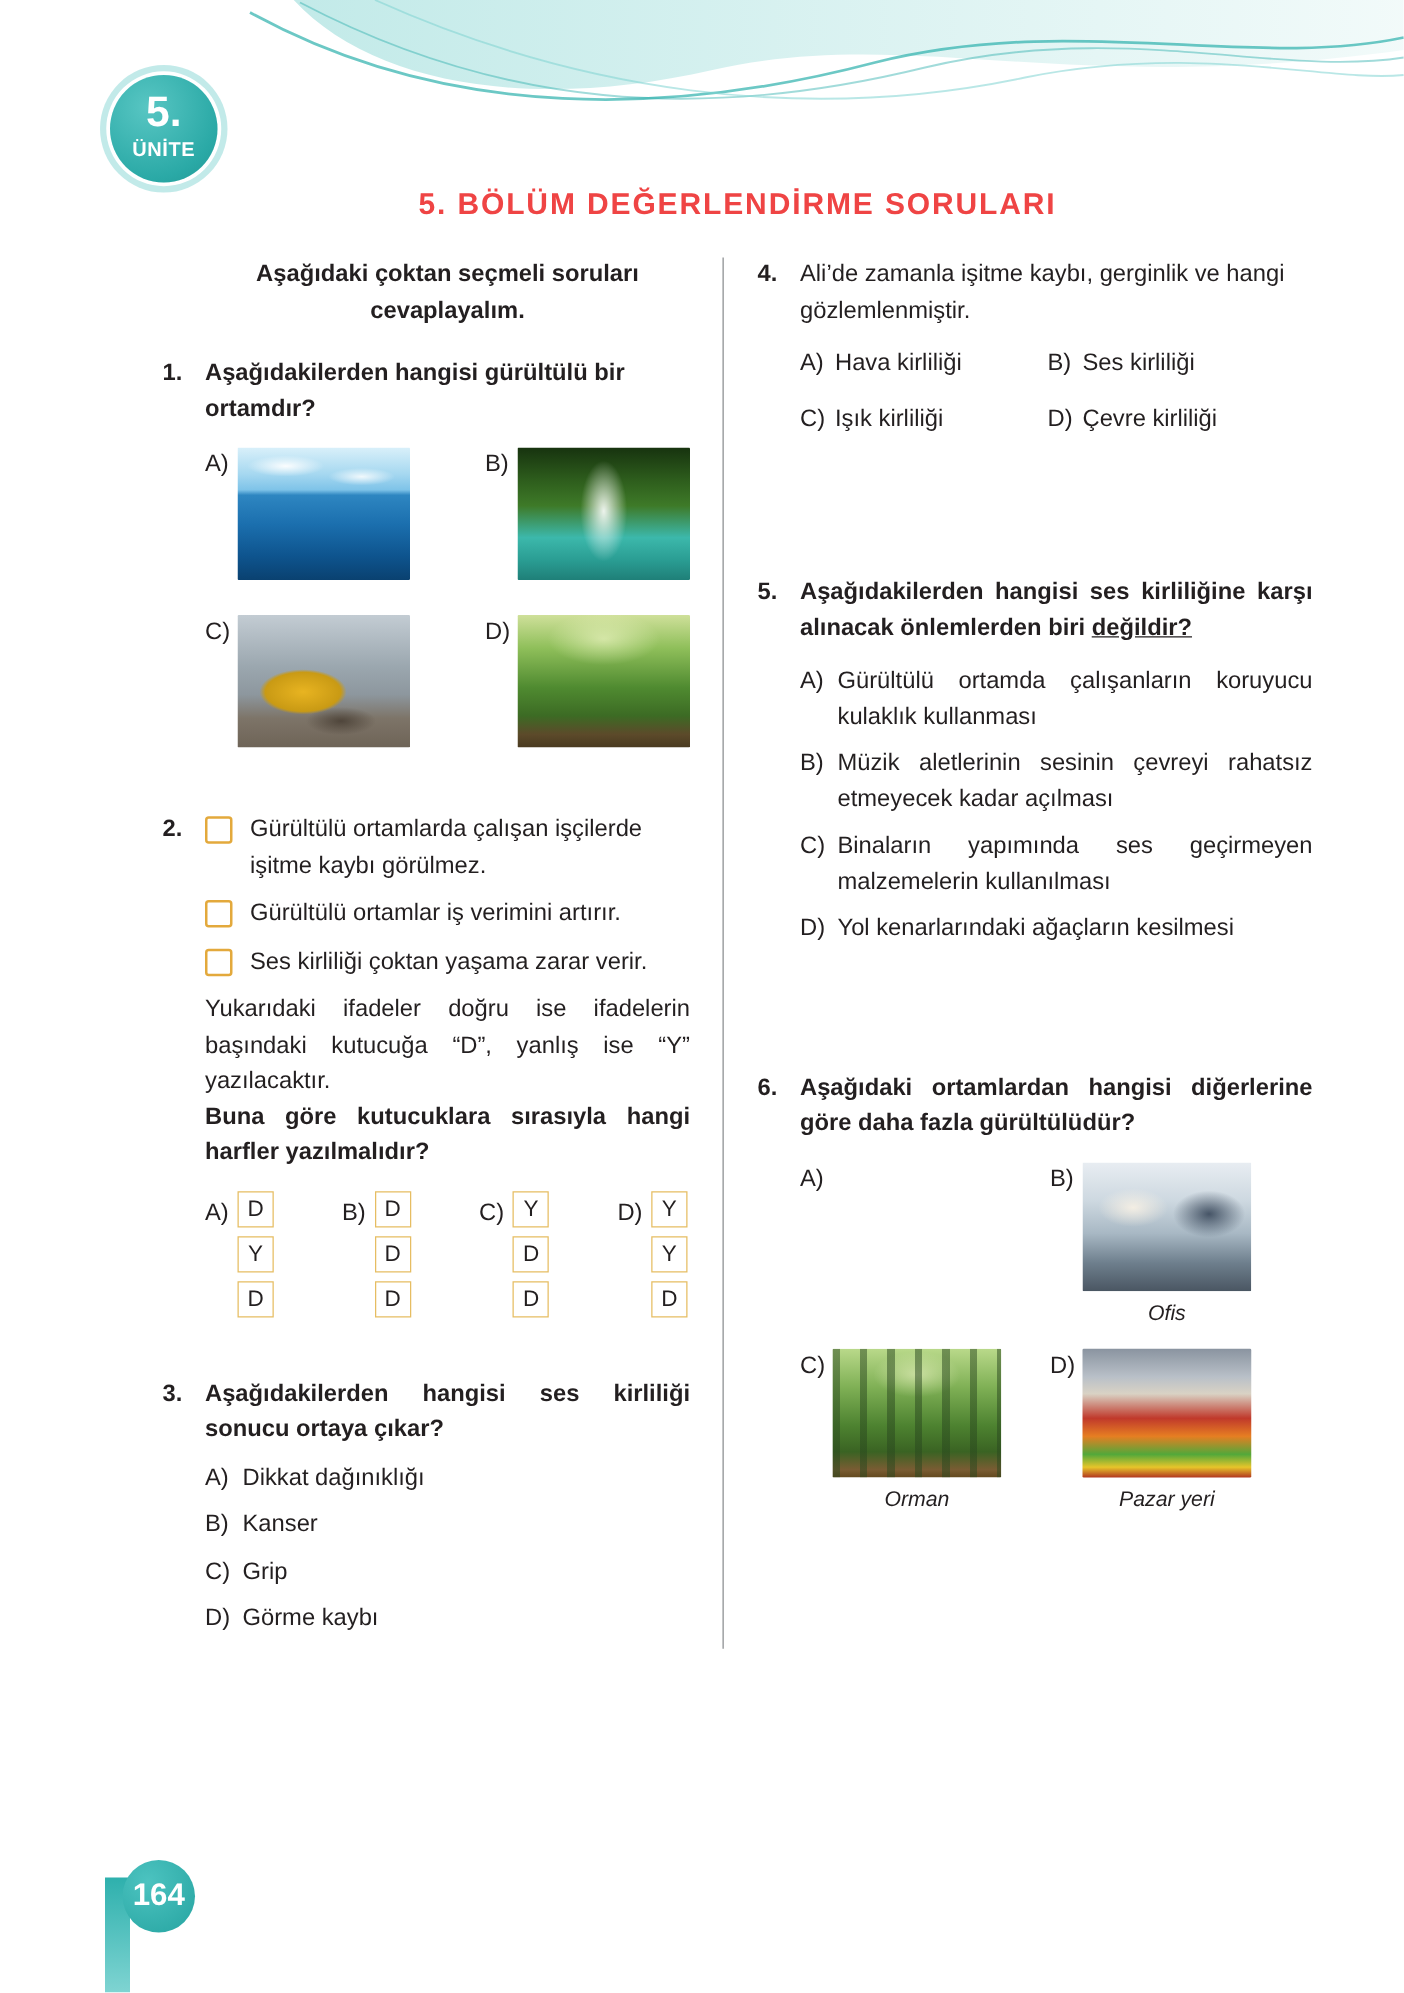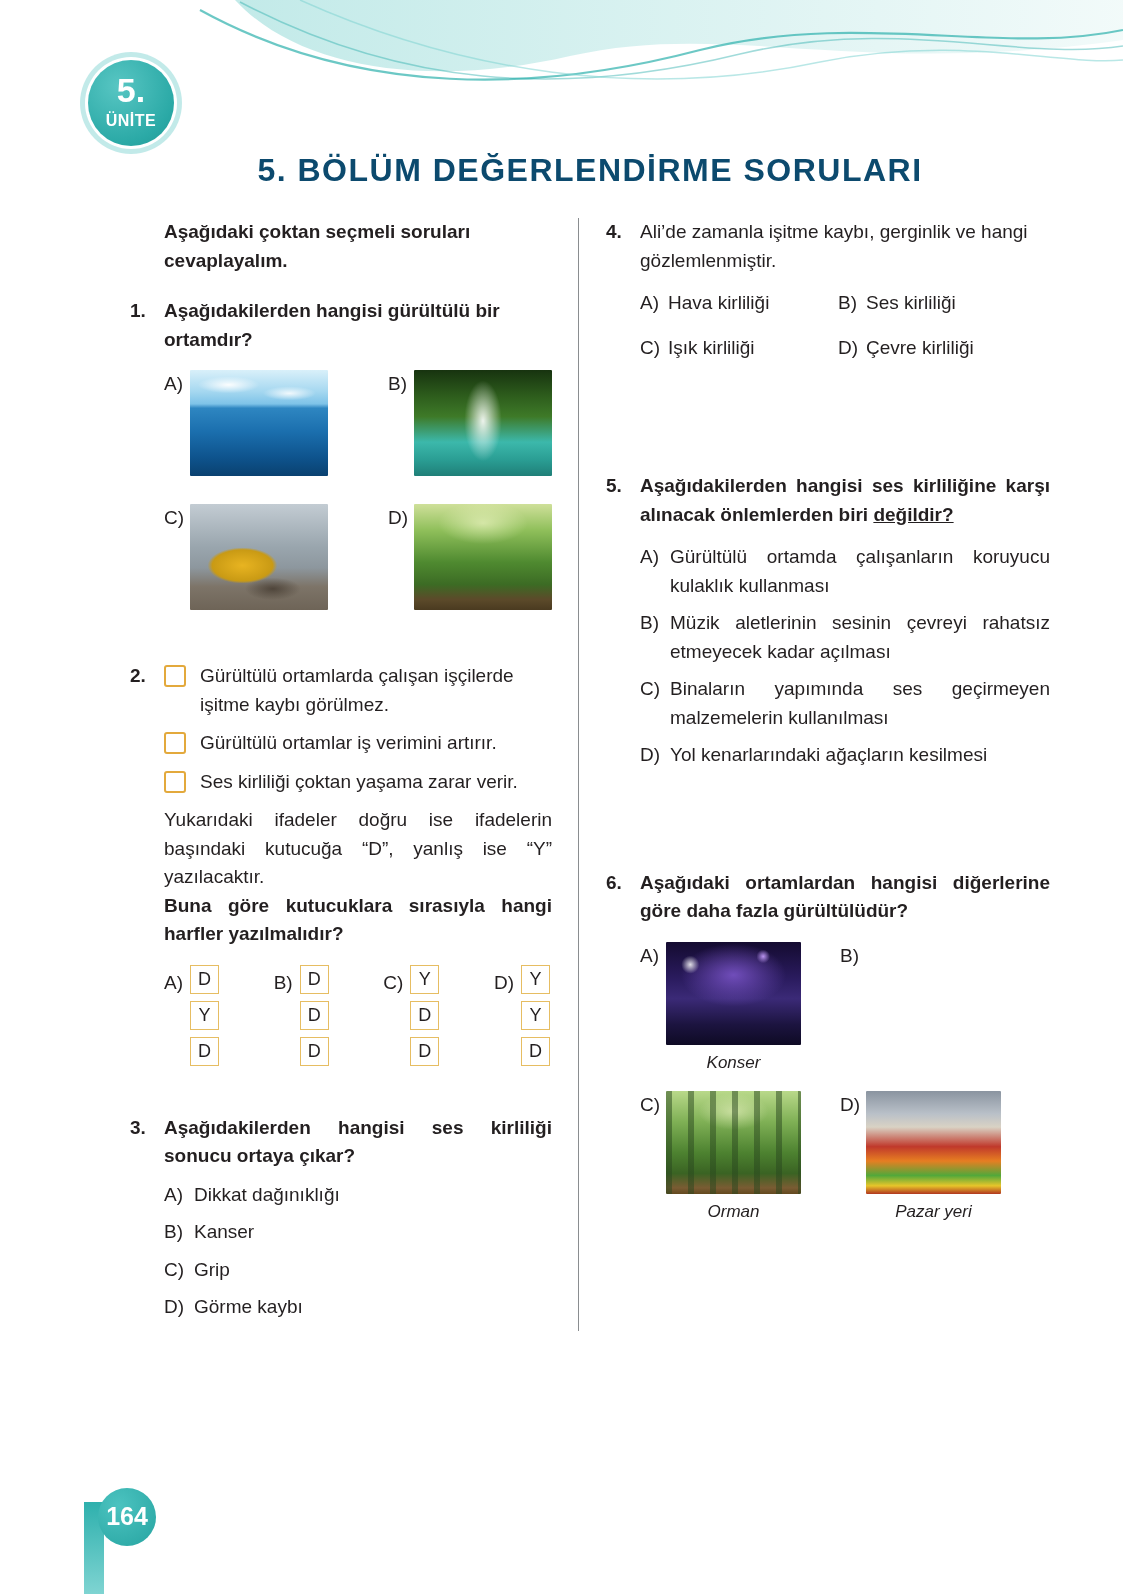--- a/index.html
+++ b/index.html
@@ -23,34 +23,34 @@
     background:radial-gradient(circle at 35% 30%, #58c6c3, #2aa9a6 70%, #219693);
     box-shadow:0 0 0 3px #ffffff, 0 0 0 8px rgba(53,184,182,.30);
     display:flex; flex-direction:column; align-items:center; justify-content:center;
     color:#ffffff; z-index:3;
   }
   .unit-badge .num { font-size:34px; font-weight:bold; line-height:1; }
   .unit-badge .lbl { font-size:16px; font-weight:bold; letter-spacing:.5px; margin-top:2px; }
 
   .content { position:absolute; left:130px; top:146px; width:920px; }
   .title {
-    text-align:center; color:#0c4a6e; font-size:32px; font-weight:bold;
+    text-align:center; color:#ef4444; font-size:24px; font-weight:bold;
     letter-spacing:1.5px; margin-bottom:24px; white-space:nowrap;
   }
 
   
   .columns { display:flex; align-items:stretch; }
   .col-left  { width:448px; flex-shrink:0; padding-right:26px; }
   .col-right { flex:1; border-left:1.5px solid #8a8d90; padding-left:27px; }
 
   .bold { font-weight:bold; }
   .justify { text-align:justify; }
   .underline { text-decoration:underline; }
 
-  .intro { margin-left:34px; margin-bottom:22px; font-weight:bold; }
+  .intro { margin-left:34px; margin-bottom:22px; font-weight:bold;text-align:center; }
 
   .question { display:flex; }
   .qnum { width:34px; flex-shrink:0; font-weight:bold; }
   .qbody { flex:1; min-width:0; }
   .qtext { margin-bottom:4px; }
 
   .q1 { margin-bottom:52px; }
   .q2 { margin-bottom:48px; }
   .q4 { margin-bottom:94px; }
   .q5 { margin-bottom:90px; }
@@ -338,27 +338,27 @@
         </div>
       </div>
 
       <div class="question q6">
         <span class="qnum">6.</span>
         <div class="qbody">
           <p class="qtext bold justify">Aşağıdaki ortamlardan hangisi diğerlerine göre daha fazla gürültülüdür?</p>
           <div class="q6-row">
             <div class="q6-opt first">
               <span class="optlabel">A)</span>
-              <div class="q6-col">
-                <div class="photo6 img-concert"></div>
-                <span class="caption">Konser</span>
-              </div>
             </div>
             <div class="q6-opt">
               <span class="optlabel">B)</span>
+              <div class="q6-col">
+                <div class="photo6 img-office"></div>
+                <span class="caption">Ofis</span>
+              </div>
             </div>
           </div>
           <div class="q6-row">
             <div class="q6-opt first">
               <span class="optlabel">C)</span>
               <div class="q6-col">
                 <div class="photo6 img-orman"></div>
                 <span class="caption">Orman</span>
               </div>
             </div>

